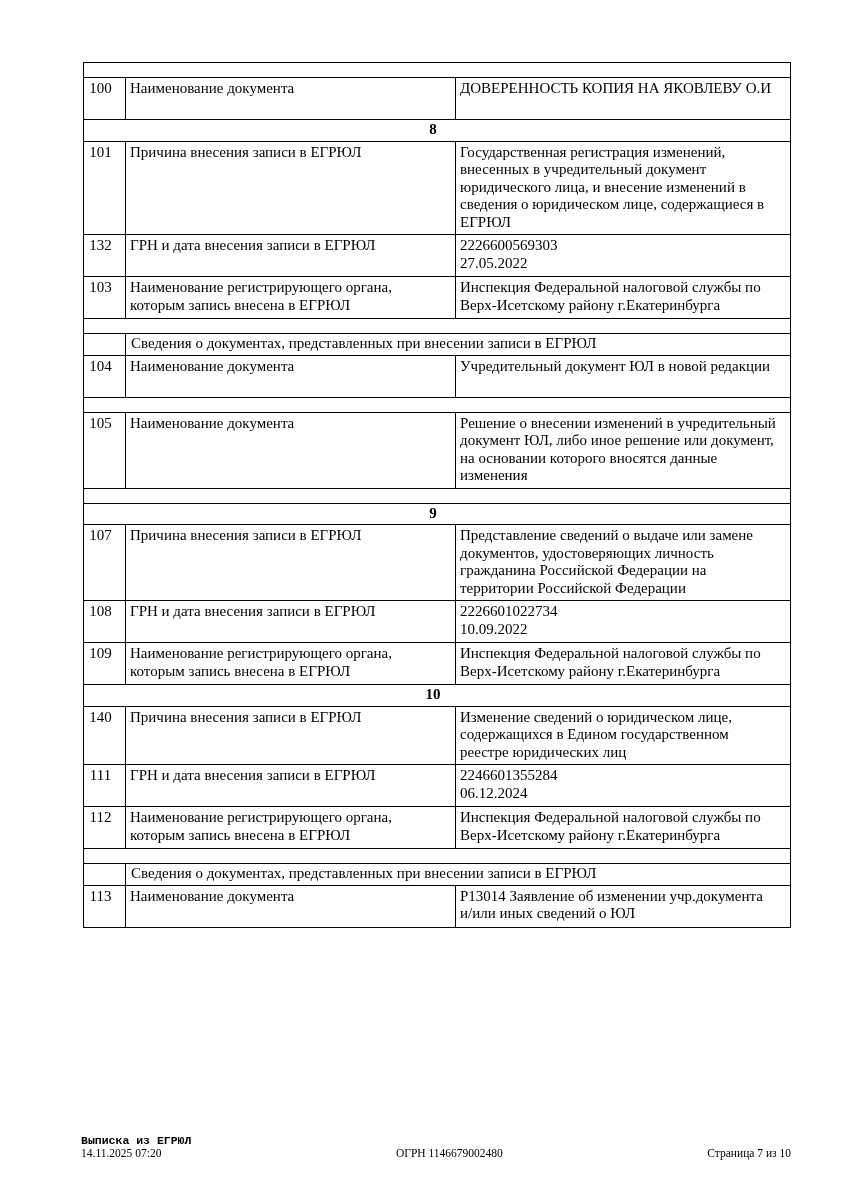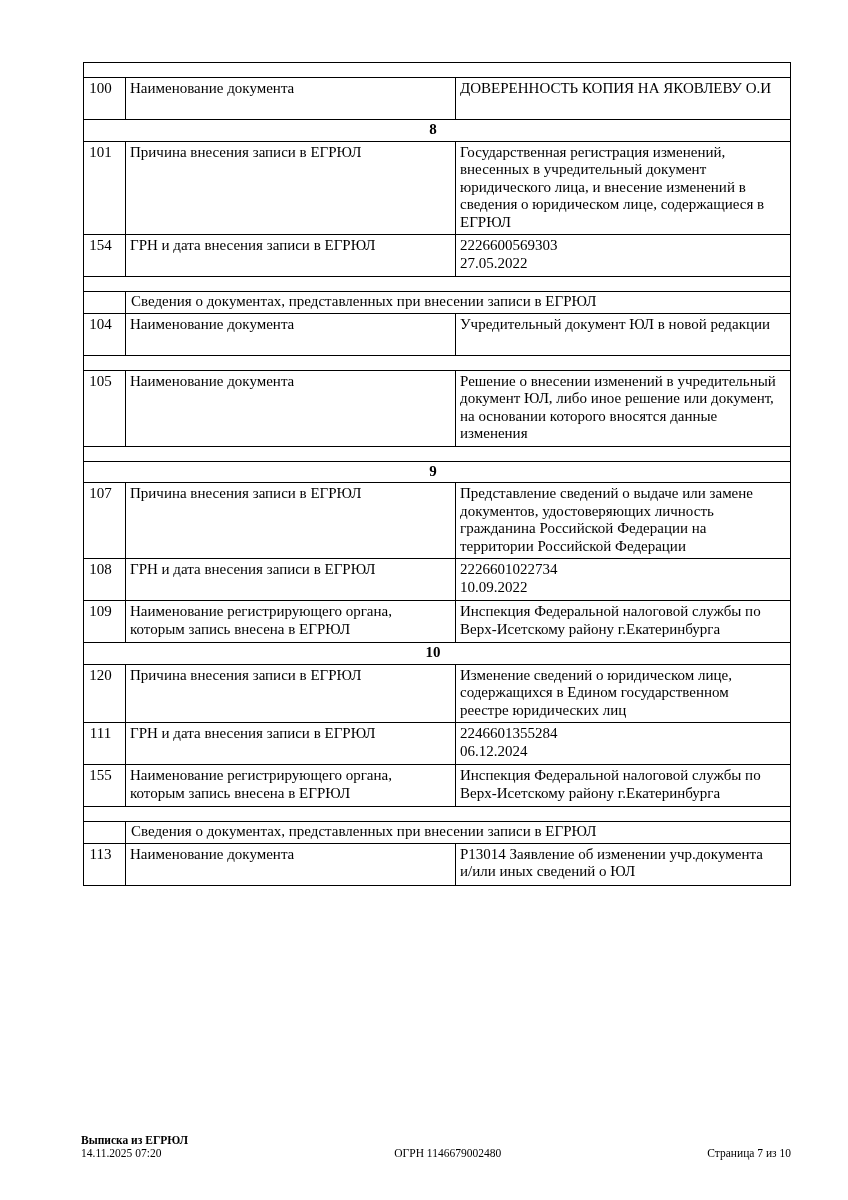--- a/index.html
+++ b/index.html
@@ -60,21 +60,21 @@
     position: absolute;
     left: 81px;
     right: 57px;
     top: 1134px;
     display: flex;
     justify-content: space-between;
     align-items: flex-end;
     font-size: 11.5px;
     line-height: 13px;
   }
-  .footer .footer-left .doc-type { font-weight: bold; }
+  .footer .footer-left .doc-type { font-weight: bold; font-family: Liberation Mono, monospace; }
   .footer .footer-center { text-align: left; }
   .footer .footer-right { text-align: right; }
 </style>
 </head>
 <body>
 
 <div class="page">
 
   <table class="egrul-table">
     <colgroup>
@@ -93,24 +93,29 @@
         </tr>
         <tr class="row-section">
           <td colspan="3">8</td>
         </tr>
         <tr class="row-data">
           <td class="cell-num">101</td>
           <td class="cell-label">Причина внесения записи в ЕГРЮЛ</td>
           <td class="cell-value">Государственная регистрация изменений, внесенных в учредительный документ юридического лица, и внесение изменений в сведения о юридическом лице, содержащиеся в ЕГРЮЛ</td>
         </tr>
         <tr class="row-data">
-          <td class="cell-num">154</td>
+          <td class="cell-num">132</td>
           <td class="cell-label">ГРН и дата внесения записи в ЕГРЮЛ</td>
           <td class="cell-value">2226600569303
 27.05.2022</td>
+        </tr>
+        <tr class="row-data">
+          <td class="cell-num">103</td>
+          <td class="cell-label">Наименование регистрирующего органа, которым запись внесена в ЕГРЮЛ</td>
+          <td class="cell-value">Инспекция Федеральной налоговой службы по Верх-Исетскому району г.Екатеринбурга</td>
         </tr>
         <tr class="row-empty">
           <td colspan="3"></td>
         </tr>
         <tr class="row-subheader">
           <td class="cell-num"></td>
           <td colspan="2" class="cell-subheader">Сведения о документах, представленных при внесении записи в ЕГРЮЛ</td>
         </tr>
         <tr class="row-data">
           <td class="cell-num">104</td>
@@ -144,32 +149,32 @@
         </tr>
         <tr class="row-data">
           <td class="cell-num">109</td>
           <td class="cell-label">Наименование регистрирующего органа, которым запись внесена в ЕГРЮЛ</td>
           <td class="cell-value">Инспекция Федеральной налоговой службы по Верх-Исетскому району г.Екатеринбурга</td>
         </tr>
         <tr class="row-section">
           <td colspan="3">10</td>
         </tr>
         <tr class="row-data">
-          <td class="cell-num">120</td>
+          <td class="cell-num">140</td>
           <td class="cell-label">Причина внесения записи в ЕГРЮЛ</td>
           <td class="cell-value">Изменение сведений о юридическом лице, содержащихся в Едином государственном реестре юридических лиц</td>
         </tr>
         <tr class="row-data">
           <td class="cell-num">111</td>
           <td class="cell-label">ГРН и дата внесения записи в ЕГРЮЛ</td>
           <td class="cell-value">2246601355284
 06.12.2024</td>
         </tr>
         <tr class="row-data">
-          <td class="cell-num">155</td>
+          <td class="cell-num">112</td>
           <td class="cell-label">Наименование регистрирующего органа, которым запись внесена в ЕГРЮЛ</td>
           <td class="cell-value">Инспекция Федеральной налоговой службы по Верх-Исетскому району г.Екатеринбурга</td>
         </tr>
         <tr class="row-empty">
           <td colspan="3"></td>
         </tr>
         <tr class="row-subheader">
           <td class="cell-num"></td>
           <td colspan="2" class="cell-subheader">Сведения о документах, представленных при внесении записи в ЕГРЮЛ</td>
         </tr>

